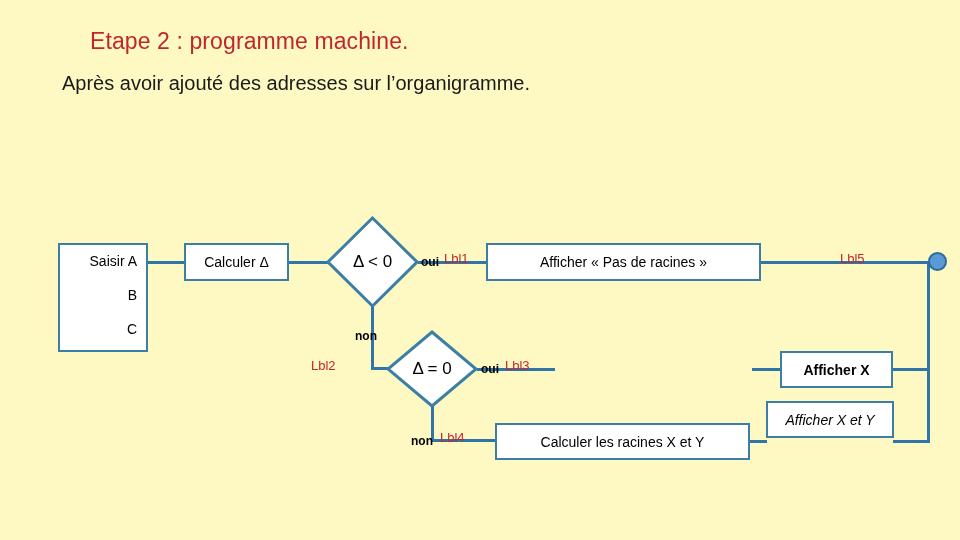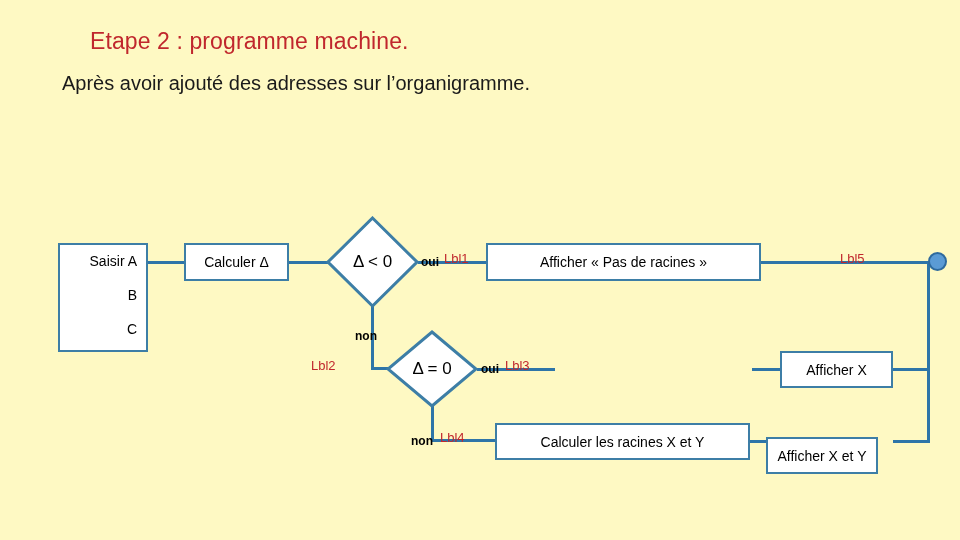--- a/index.html
+++ b/index.html
@@ -172,29 +172,29 @@
   </div>
 
   <div class="diamond" style="left:386px; top:330px; width:92px; height:78px;">
     <svg width="92" height="78" viewBox="0 0 92 78">
       <polygon points="46,2 90,39 46,76 2,39" fill="#ffffff" stroke="#3D7EA6" stroke-width="3"></polygon>
     </svg>
     <div class="dtext">Δ = 0</div>
   </div>
 
 
-  <div class="node" style="left:780px; top:351px; width:113px; height:37px;">
+  <div class="node" style="left:780px; top:351px; width:113px; height:37px;font-weight:bold;">
     <div class="ntext" style="top:9px;">Afficher X</div>
   </div>
 
   <div class="node" style="left:495px; top:423px; width:255px; height:37px;">
     <div class="ntext" style="top:9px;">Calculer les racines X et Y</div>
   </div>
 
-  <div class="node" style="left:766px; top:437px; width:112px; height:37px;">
+  <div class="node" style="left:766px; top:401px; width:128px; height:37px;font-style:italic;">
     <div class="ntext" style="top:9px;">Afficher X et Y</div>
   </div>
 
   <div class="terminator" style="left:928px; top:252px;"></div>
 
   <div class="branch" style="left:421px; top:255px;">oui</div>
   <div class="lbl" style="left:444px; top:251px;">Lbl1</div>
 
   <div class="branch" style="left:355px; top:329px;">non</div>
   <div class="lbl" style="left:311px; top:358px;">Lbl2</div>

